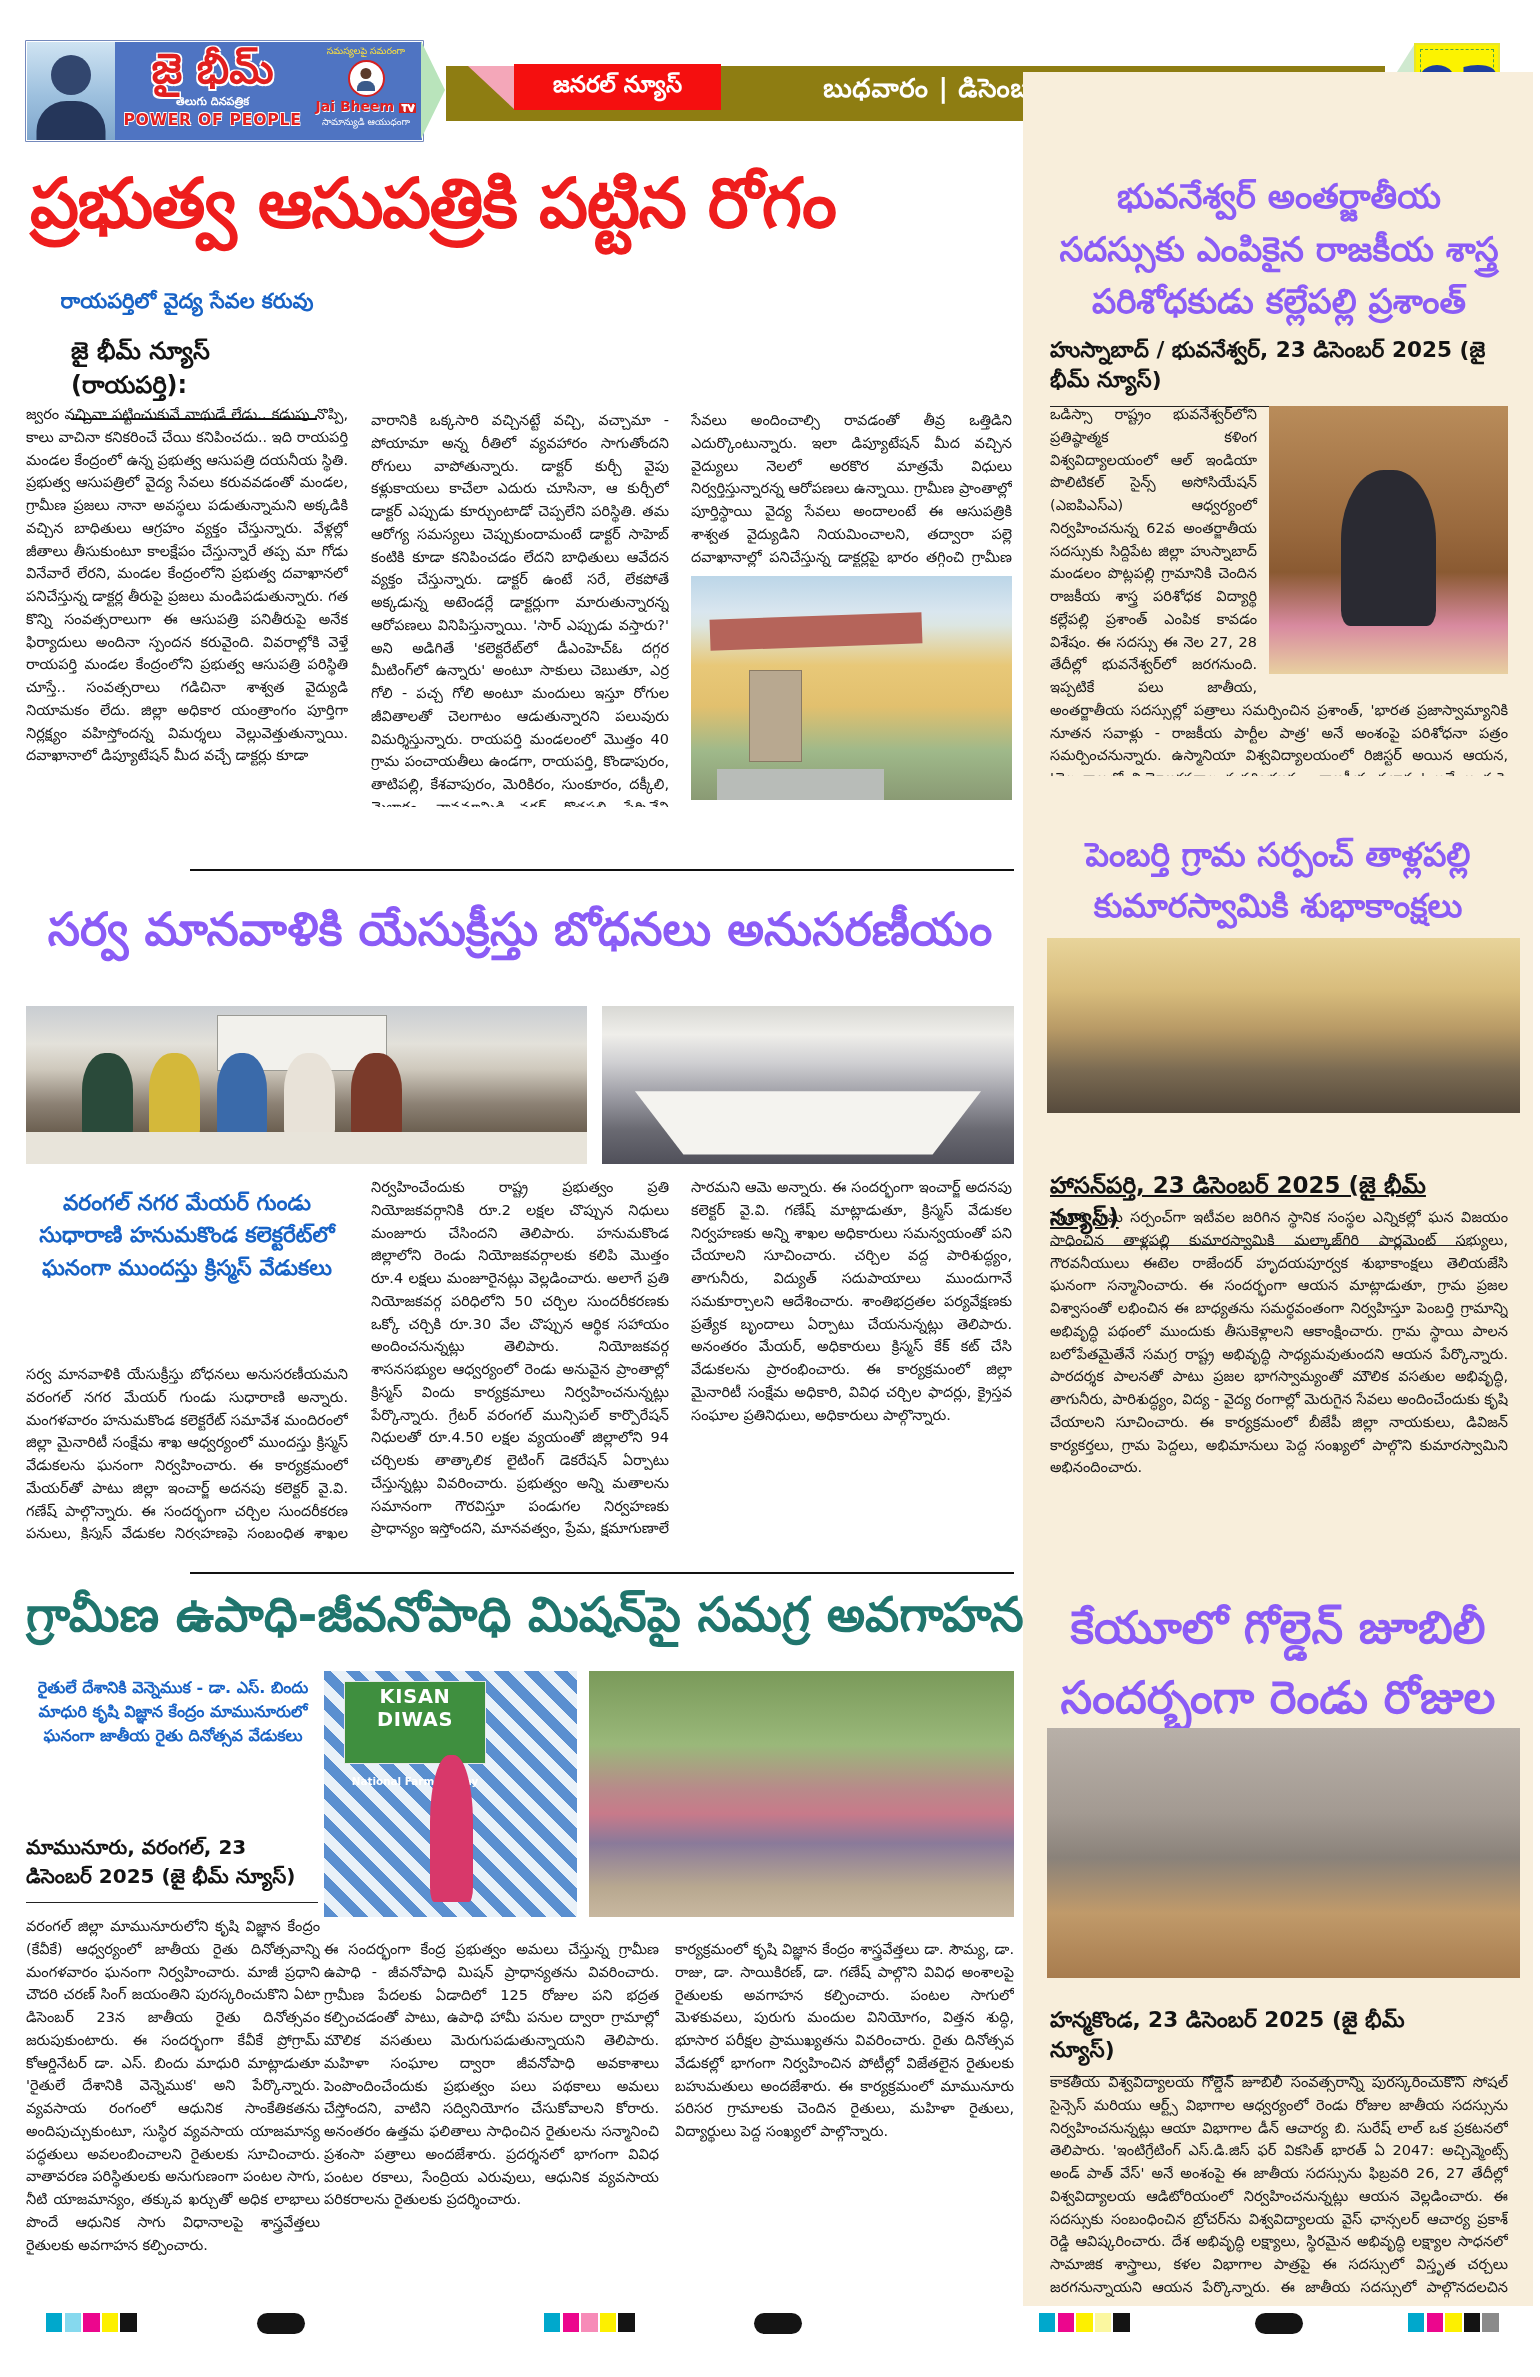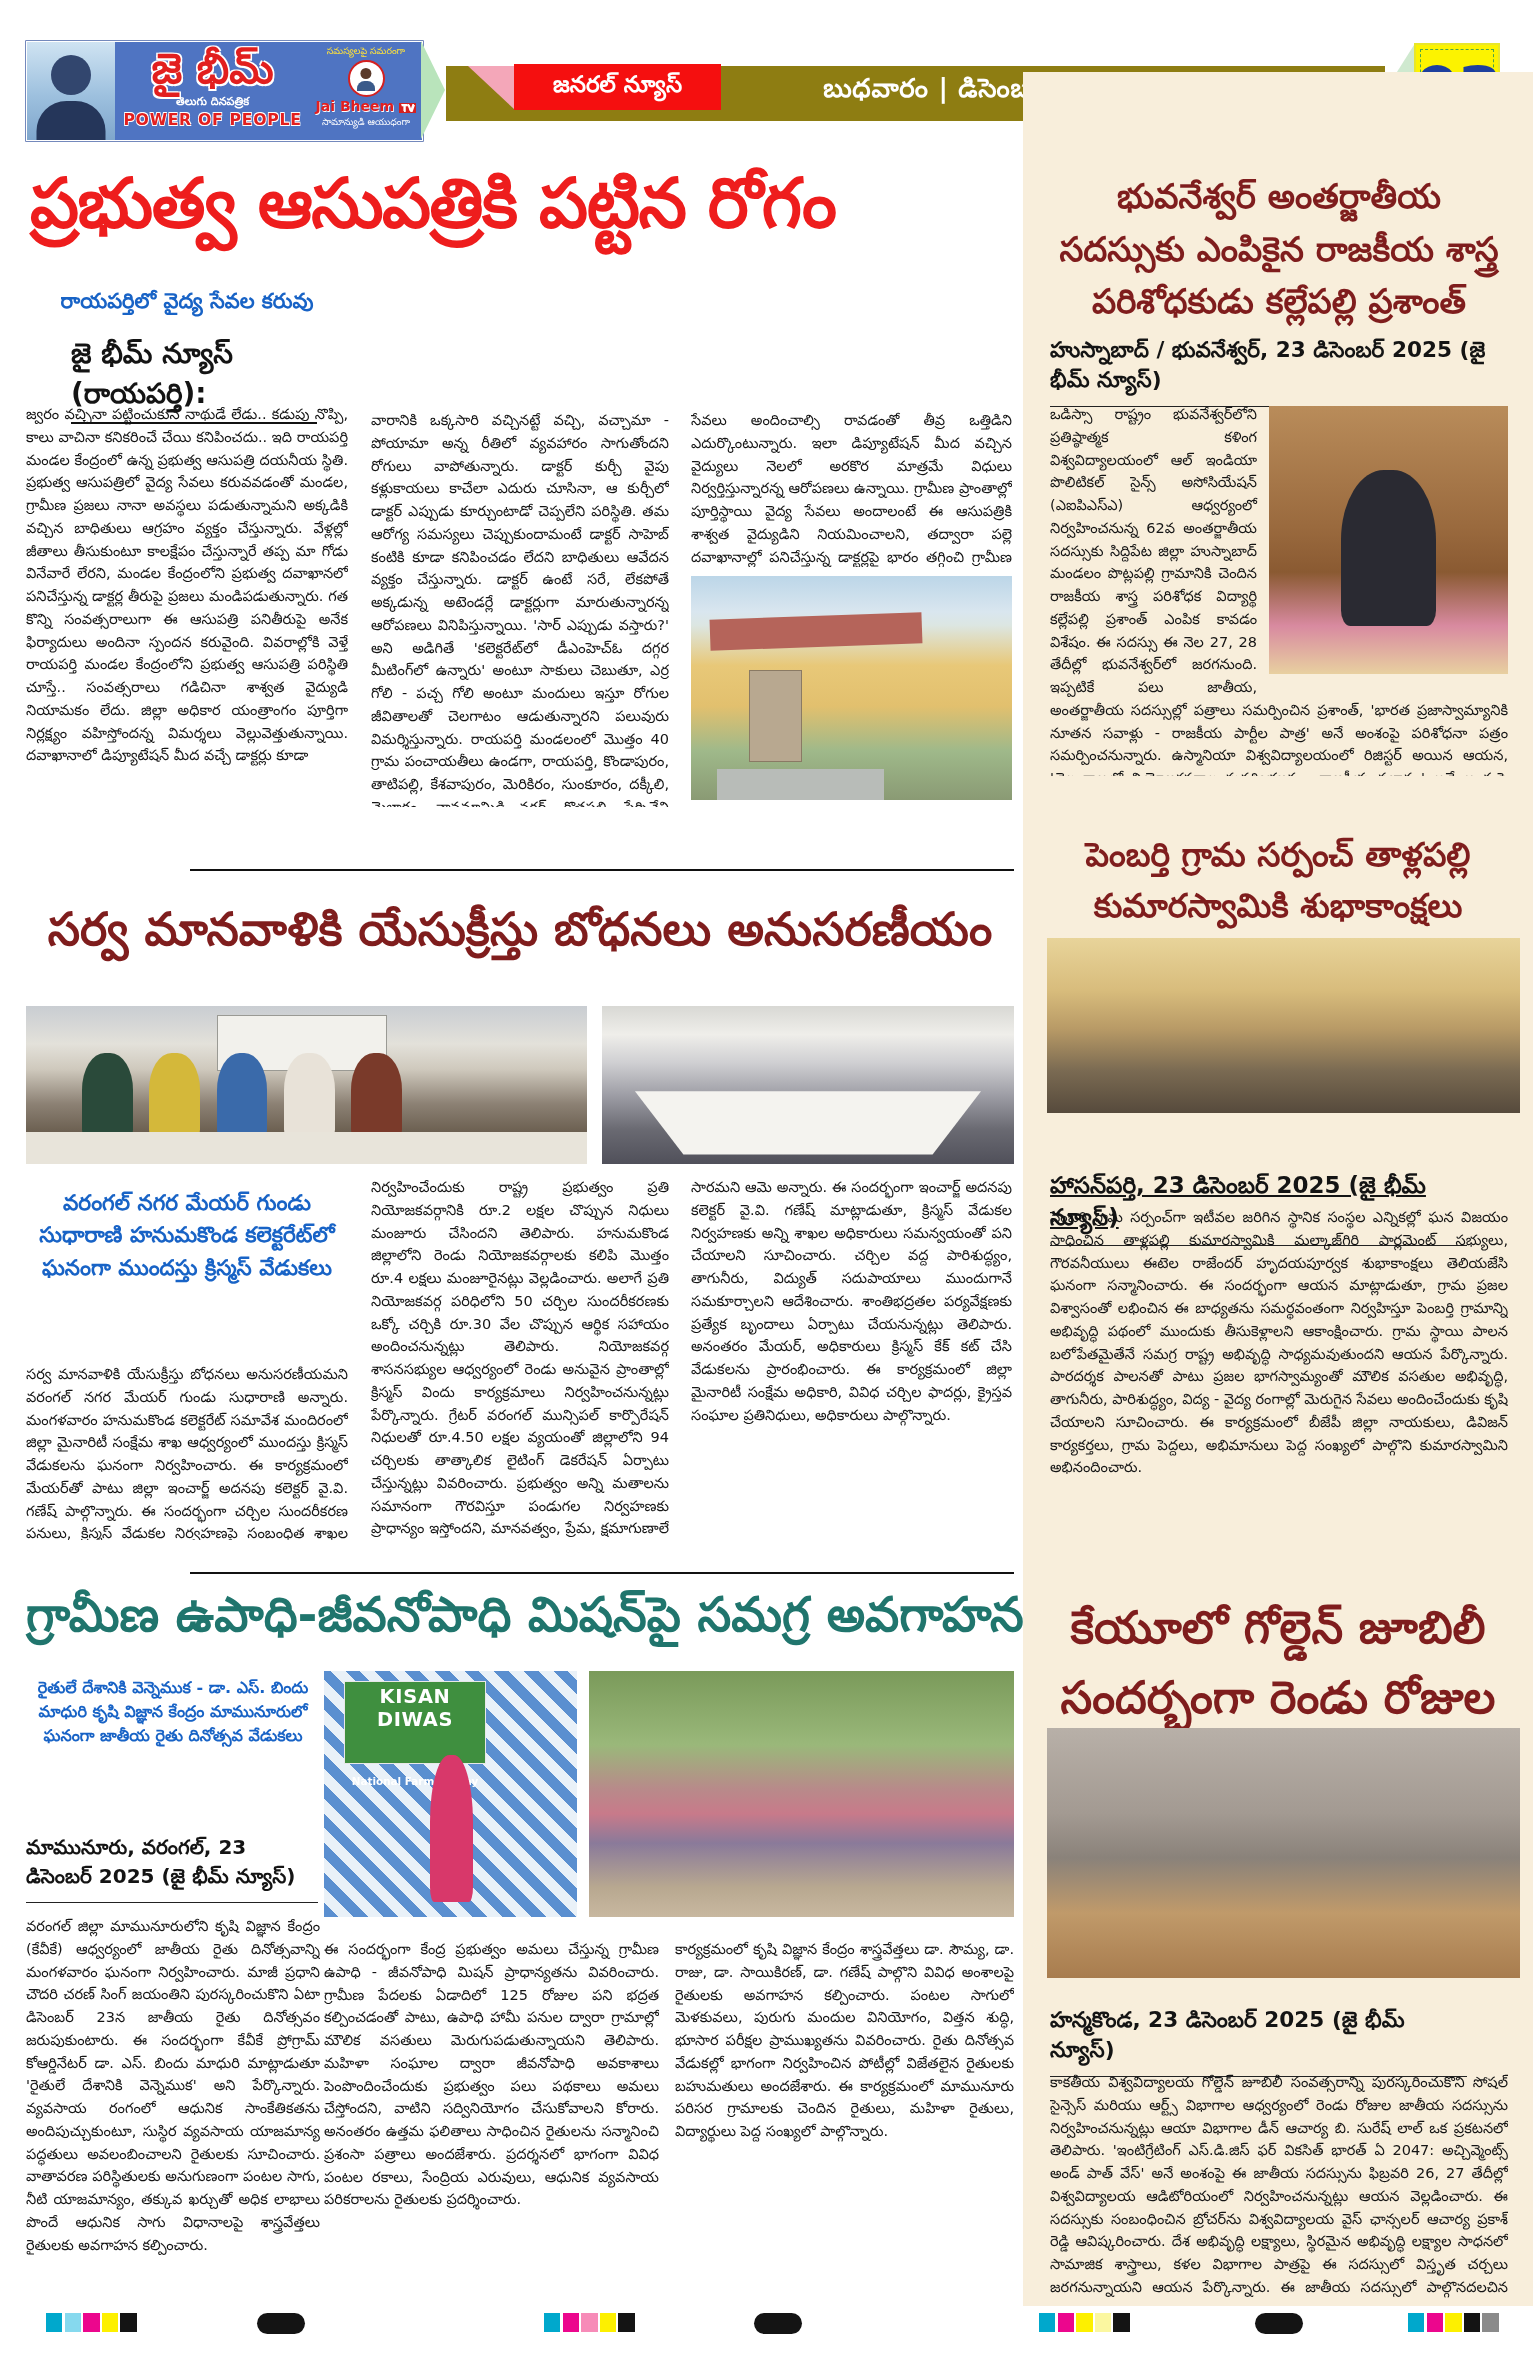--- a/index.html
+++ b/index.html
@@ -38,25 +38,25 @@
   .date-line{left:790px;top:73px;width:462px;text-align:center;color:#ffffff;font-size:26px;font-weight:700;letter-spacing:0.7px;}
   .chev2{left:1384px;top:45px;width:30px;height:95px;background:#cfe9cf;clip-path:polygon(100% 0,100% 100%,0 50%);}
   .pagenum{left:1414px;top:43px;width:86px;height:97px;background:#fcf300;border:2.2px solid #e8e62a;box-sizing:border-box;}
   .pagenum .inner{position:absolute;inset:3.7px;border:1.5px dashed #4aa34a;display:flex;align-items:center;justify-content:center;
         font-size:66px;font-weight:800;color:#1d3f9e;letter-spacing:-3px;}
 
   
   .headline-red{left:30px;top:163px;width:986px;font-size:69px;font-weight:800;color:#ee1d1d;
         white-space:nowrap;letter-spacing:-1.5px;}
   .subhead-blue{color:#1863c6;font-weight:800;text-align:center;}
-  .byline{font-weight:800;font-size:28px;border-bottom:2.2px solid #111;padding-bottom:5px;}
+  .byline{font-weight:800;font-size:24px;border-bottom:2.2px solid #111;padding-bottom:13px;}
   .dateline{font-weight:800;font-size:21px;border-bottom:1.5px solid #222;padding-bottom:9px;}
   .col{font-size:14.5px;line-height:1.57;text-align:justify;overflow:hidden;}
   .rule{background:#111;height:2.2px;}
-  .headline-black{font-weight:800;color:#7f1d1d;text-align:center;}
+  .headline-black{font-weight:800;color:#8b5cf6;text-align:center;}
   .headline-teal{font-weight:800;color:#20756d;text-align:center;white-space:nowrap;}
 
   
   .photo{overflow:hidden;position:absolute;}
   .ph-conf-left{background:linear-gradient(180deg,#c9cdd2 0%,#e3e1da 24%,#cfc9bd 40%,#8c8174 62%,#6b5f50 80%,#55493c 100%);}
   .screen{position:absolute;left:34%;top:6%;width:30%;height:34%;background:#f2f1ec;border:1.5px solid #9a9a94;}
   .person{position:absolute;bottom:18%;width:9%;height:52%;border-radius:45% 45% 8% 8%;}
   .table-strip{position:absolute;left:0;bottom:0;width:100%;height:20%;background:#e8e4da;}
   .ph-conf-right{background:linear-gradient(180deg,#d8d8d4 0%,#efeeea 18%,#cfcfd2 36%,#9a9aa2 58%,#6a6a72 78%,#50505a 100%);}
   .utable{position:absolute;left:8%;bottom:6%;width:84%;height:40%;background:#f4f3ef;

